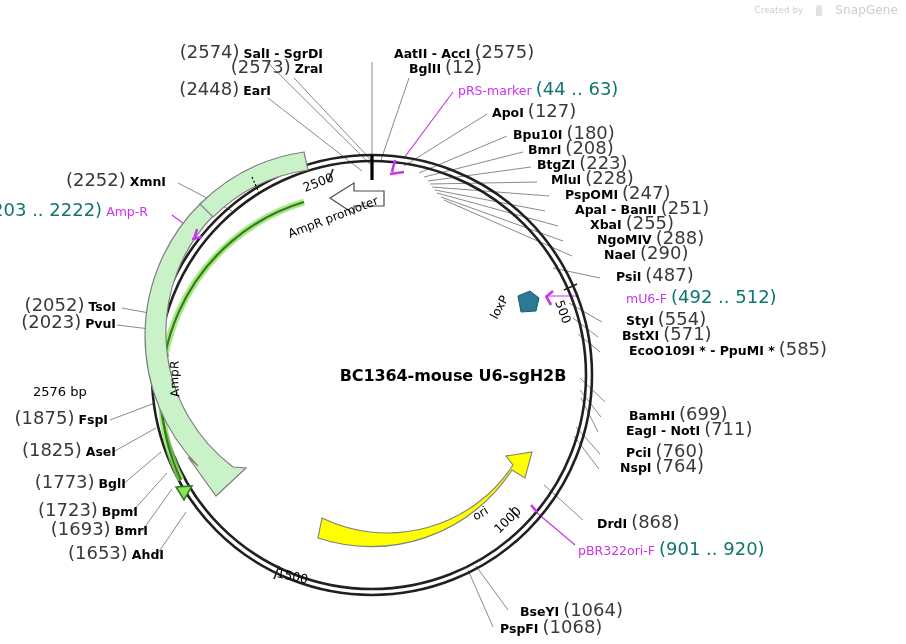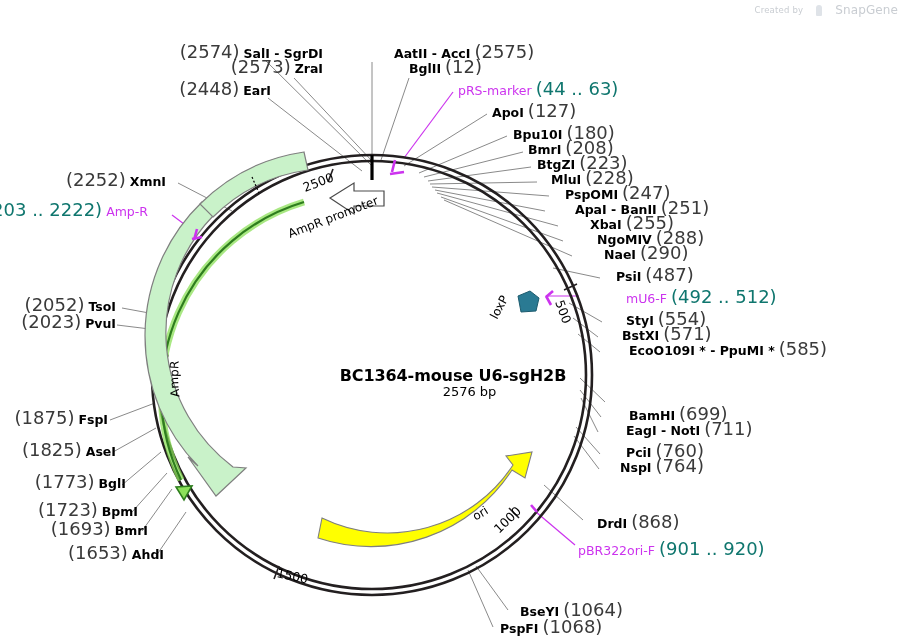--- a/index.html
+++ b/index.html
@@ -54,21 +54,20 @@
     left: 0; right: 0;
     text-align: center;
     font-size: 16px;
     font-weight: bold;
     color: #000;
     letter-spacing: -0.1px;
   }
   #title-bp {
     position: absolute;
     left: 0; right: 0;
-    text-align: center;
     font-size: 13px;
     color: #000;
     margin-left: 33px;
   }
   
   #watermark {
     position: absolute;
     top: 3px;
     right: 8px;
     display: flex;

